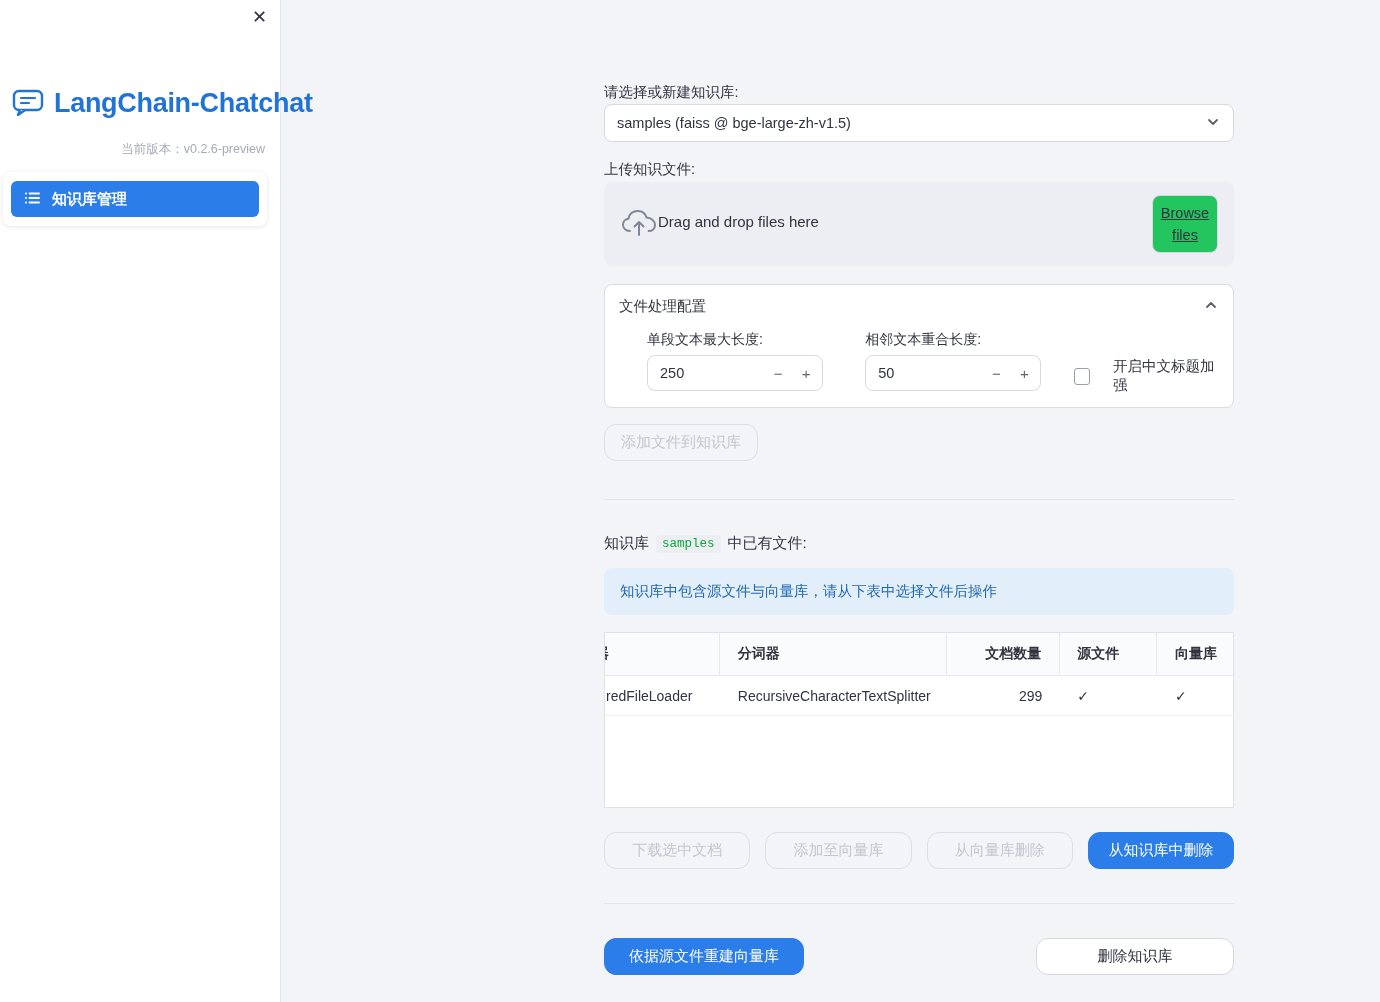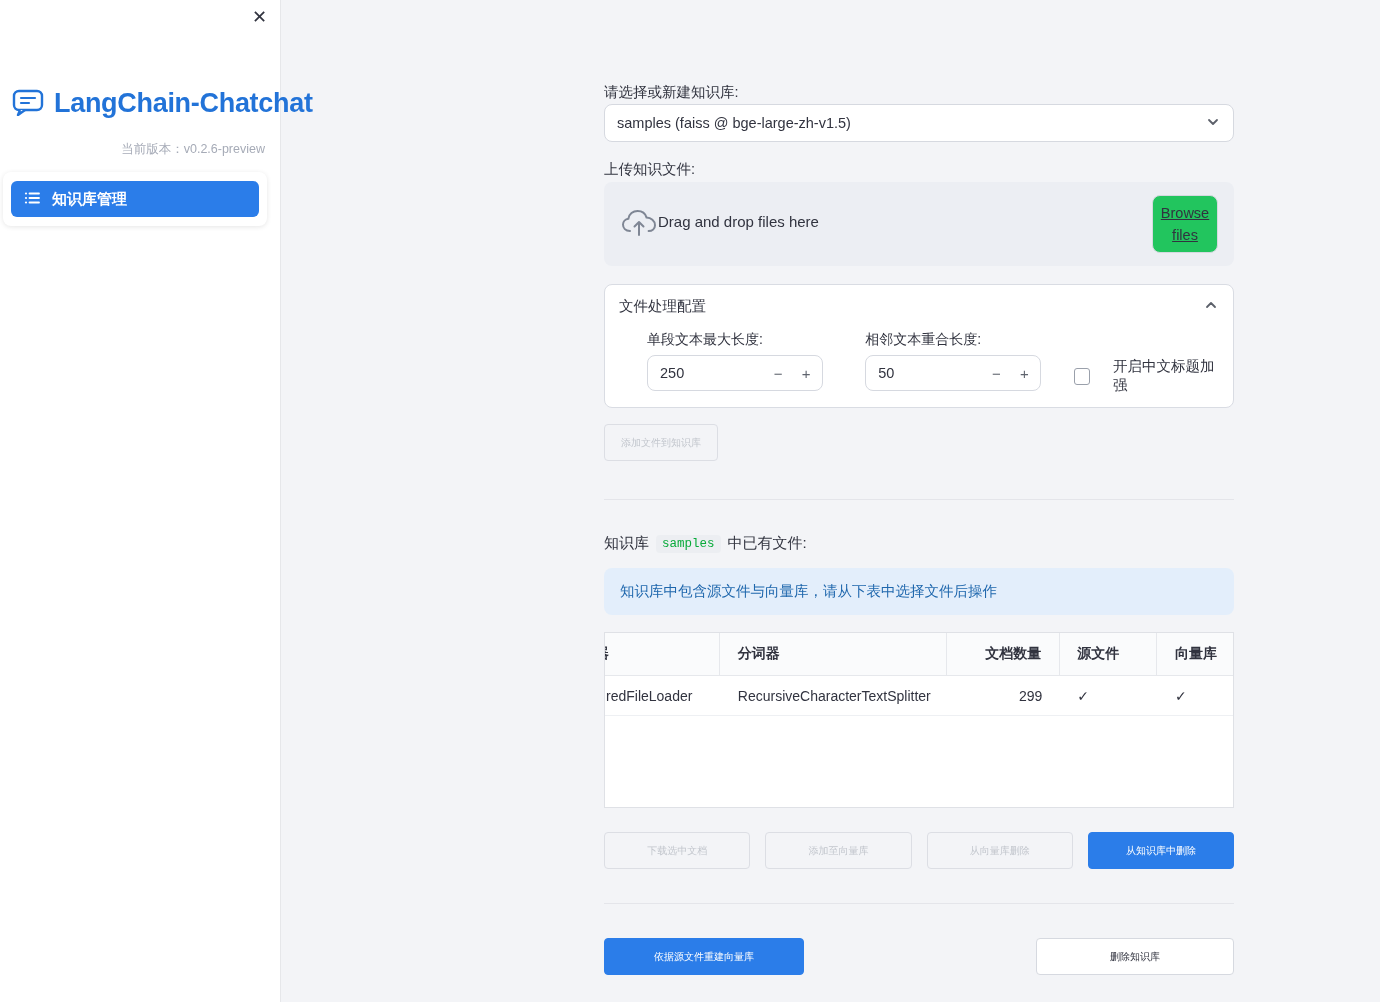--- a/index.html
+++ b/index.html
@@ -84,21 +84,21 @@
     color:#5f646e; font-size:15px; cursor:pointer; border-radius:6px;
   }
   .check-wrap { display:flex; align-items:center; gap:23px; margin-left:19px; margin-top:30px; }
   .checkbox {
     width:17px; height:17px; background:#fff; border:1.6px solid #9aa0ab; border-radius:3px;
     cursor:pointer;
   }
   .check-label { font-size:14.5px; }
 
   .btn {
-    height:37px; border-radius:4px; font-size:10px;
+    height:37px; border-radius:12px; font-size:15px;
     display:inline-flex; align-items:center; justify-content:center;
     cursor:pointer; background:transparent; border:1px solid #d6d9e0; color:#31333f;
     font-family:inherit;
   }
   .btn.disabled { border-color:#dcdee4; color:#c2c6cd; cursor:default; }
   .btn.primary { background:#2b7de9; border-color:#2b7de9; color:#fff; }
   .add-btn { margin-top:16px; padding:0 16px; }
 
   .divider { height:1px; background:#e4e5ea; margin-top:38px; }
   .divider2 { height:1px; background:#e4e5ea; margin-top:34px; }

